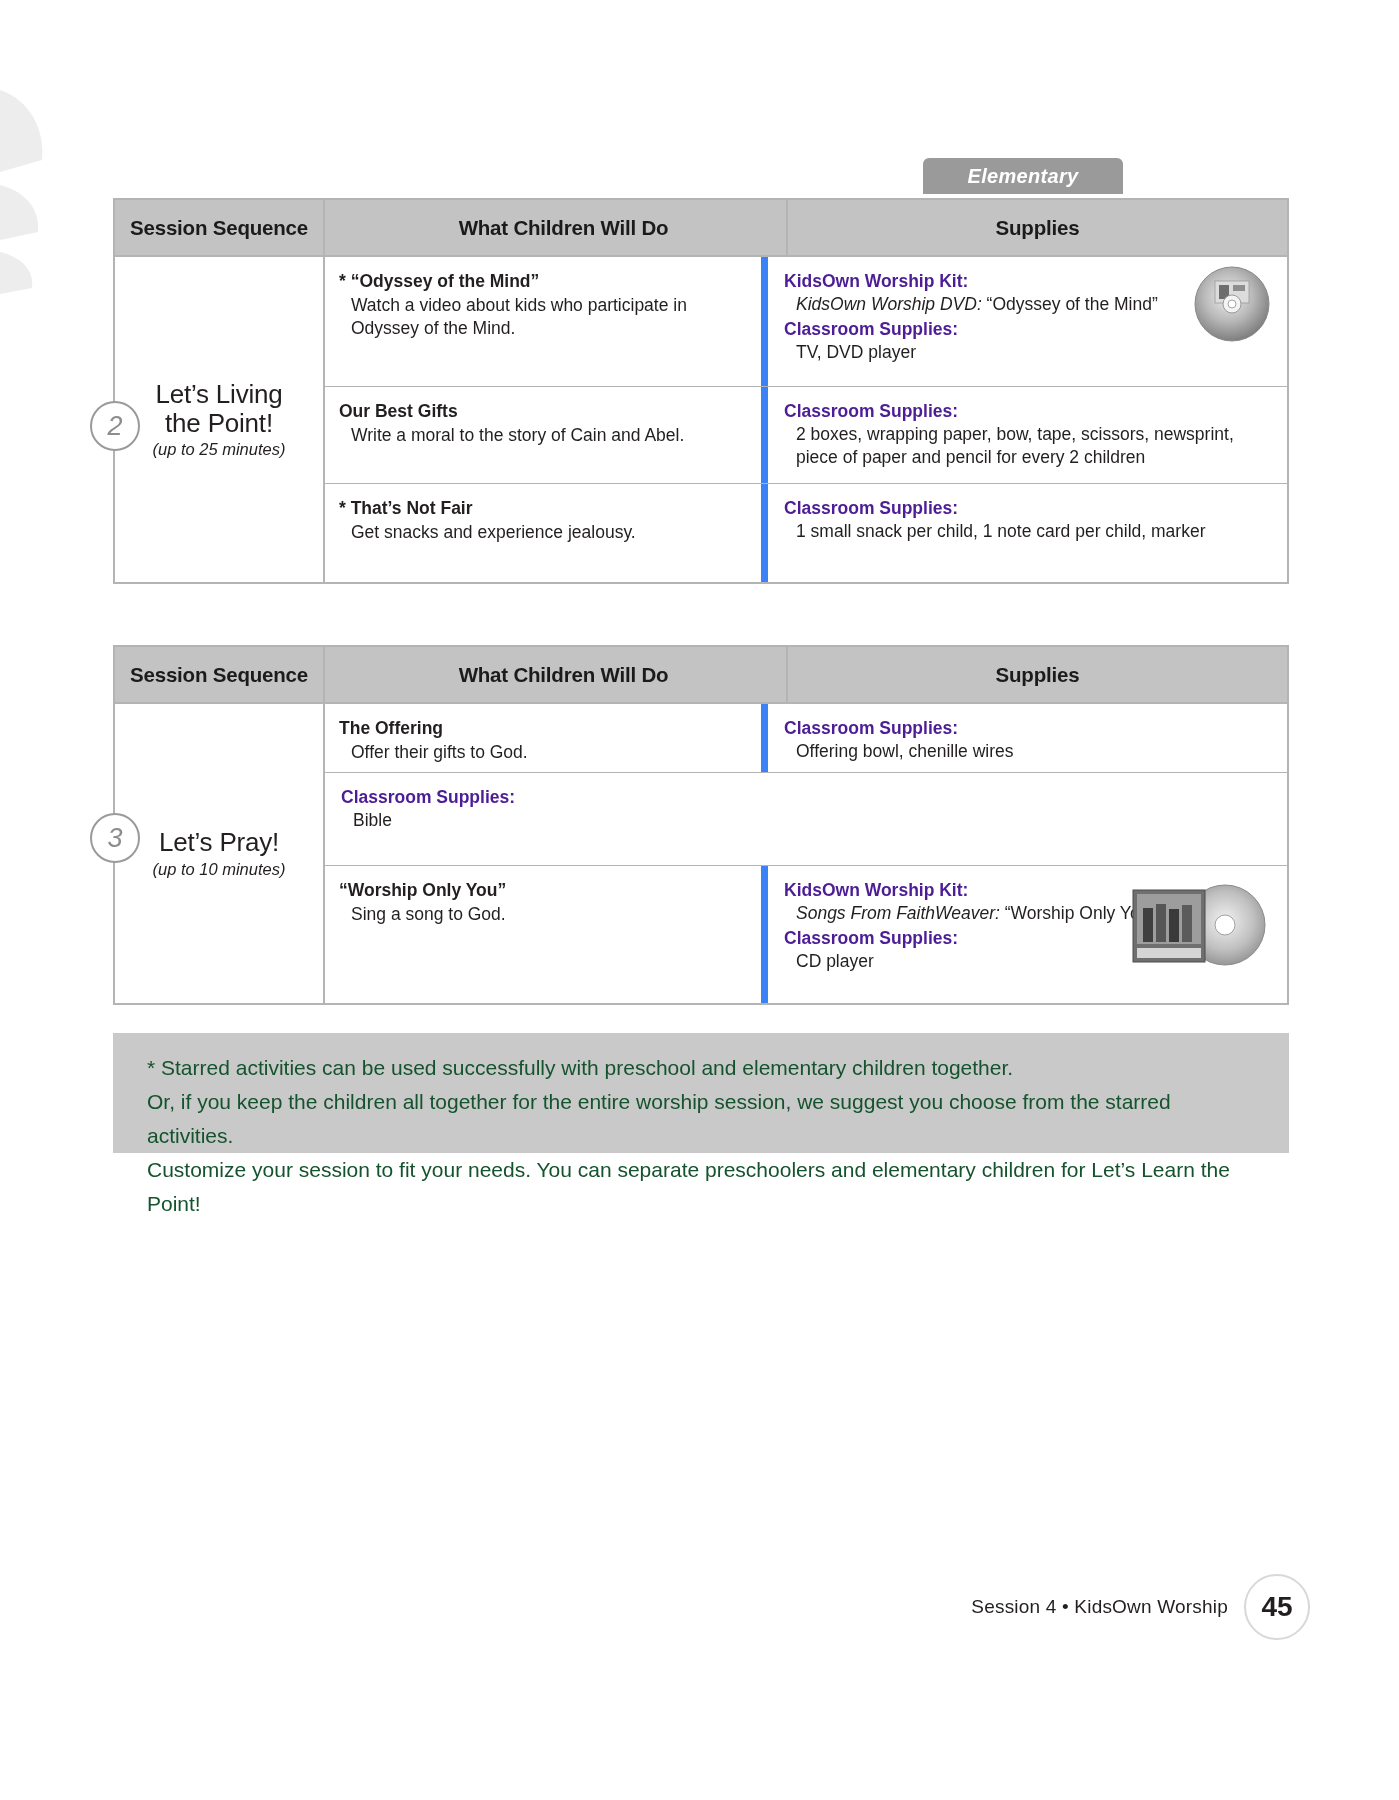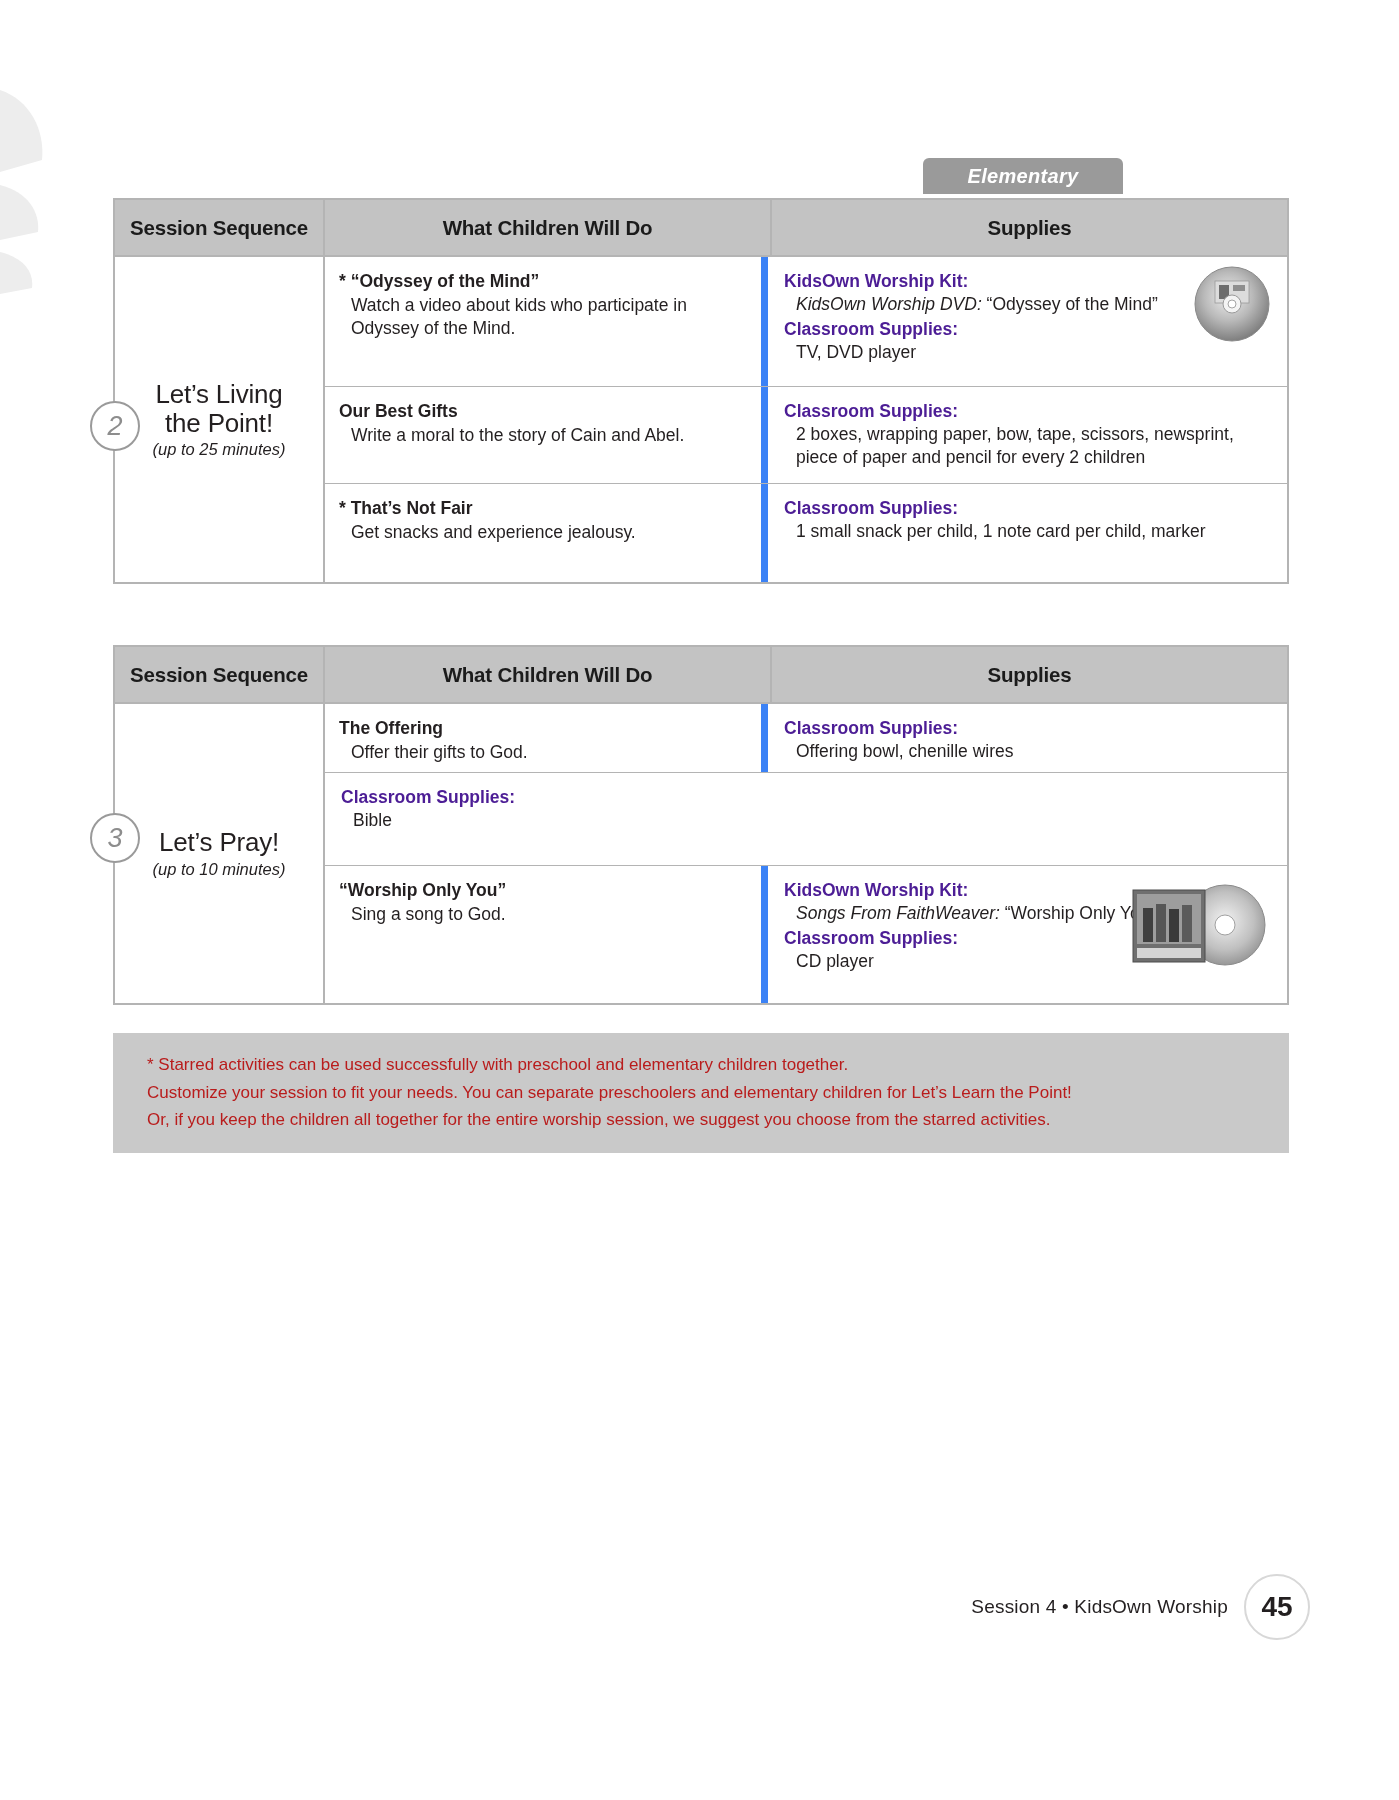--- a/index.html
+++ b/index.html
@@ -73,21 +73,21 @@
     display: flex;
     align-items: center;
     justify-content: center;
     font-weight: bold;
     font-size: 20.5px;
     color: #1b1b1b;
     box-sizing: border-box;
     letter-spacing: -0.2px;
   }
   .col-1 { width: 210px; border-right: 2px solid #b4b4b4; }
-  .col-2 { width: 447px; border-right: 2px solid #b4b4b4; }
+  .col-2 { width: 447px; border-right: 2px solid #b4b4b4; margin-left: 16px; }
   .col-3 { flex: 1; }
 
   .tbody { display: flex; }
   .seq-cell {
     width: 210px;
     border-right: 2px solid #b4b4b4;
     box-sizing: border-box;
     position: relative;
     display: flex;
     flex-direction: column;
@@ -194,23 +194,23 @@
     position: absolute;
     left: 113px;
     top: 1033px;
     width: 1176px;
     height: 120px;
     background: #c9c9c9;
     box-sizing: border-box;
     padding: 18px 34px;
   }
   .fn-line {
-    font-size: 17px;
+    font-size: 21px;
     line-height: 1.62;
-    color: #b91c1c;
+    color: #14532d;
   }
 
   
   #footer {
     position: absolute;
     right: 113px;
     bottom: 160px;
     display: flex;
     align-items: center;
     gap: 16px;
@@ -402,22 +402,22 @@
             </svg>
           </div>
         </div>
 
       </div>
     </div>
   </div>
 
   <div id="footnote">
     <div class="fn-line">* Starred activities can be used successfully with preschool and elementary children together.</div>
+    <div class="fn-line">Or, if you keep the children all together for the entire worship session, we suggest you choose from the starred activities.</div>
     <div class="fn-line">Customize your session to fit your needs. You can separate preschoolers and elementary children for Let’s Learn the Point!</div>
-    <div class="fn-line">Or, if you keep the children all together for the entire worship session, we suggest you choose from the starred activities.</div>
   </div>
 
   <div id="footer">
     <div class="footer-text">Session 4 • KidsOwn Worship</div>
     <div class="page-num-circle">45</div>
   </div>
 
 </div>
 
 </body></html>

